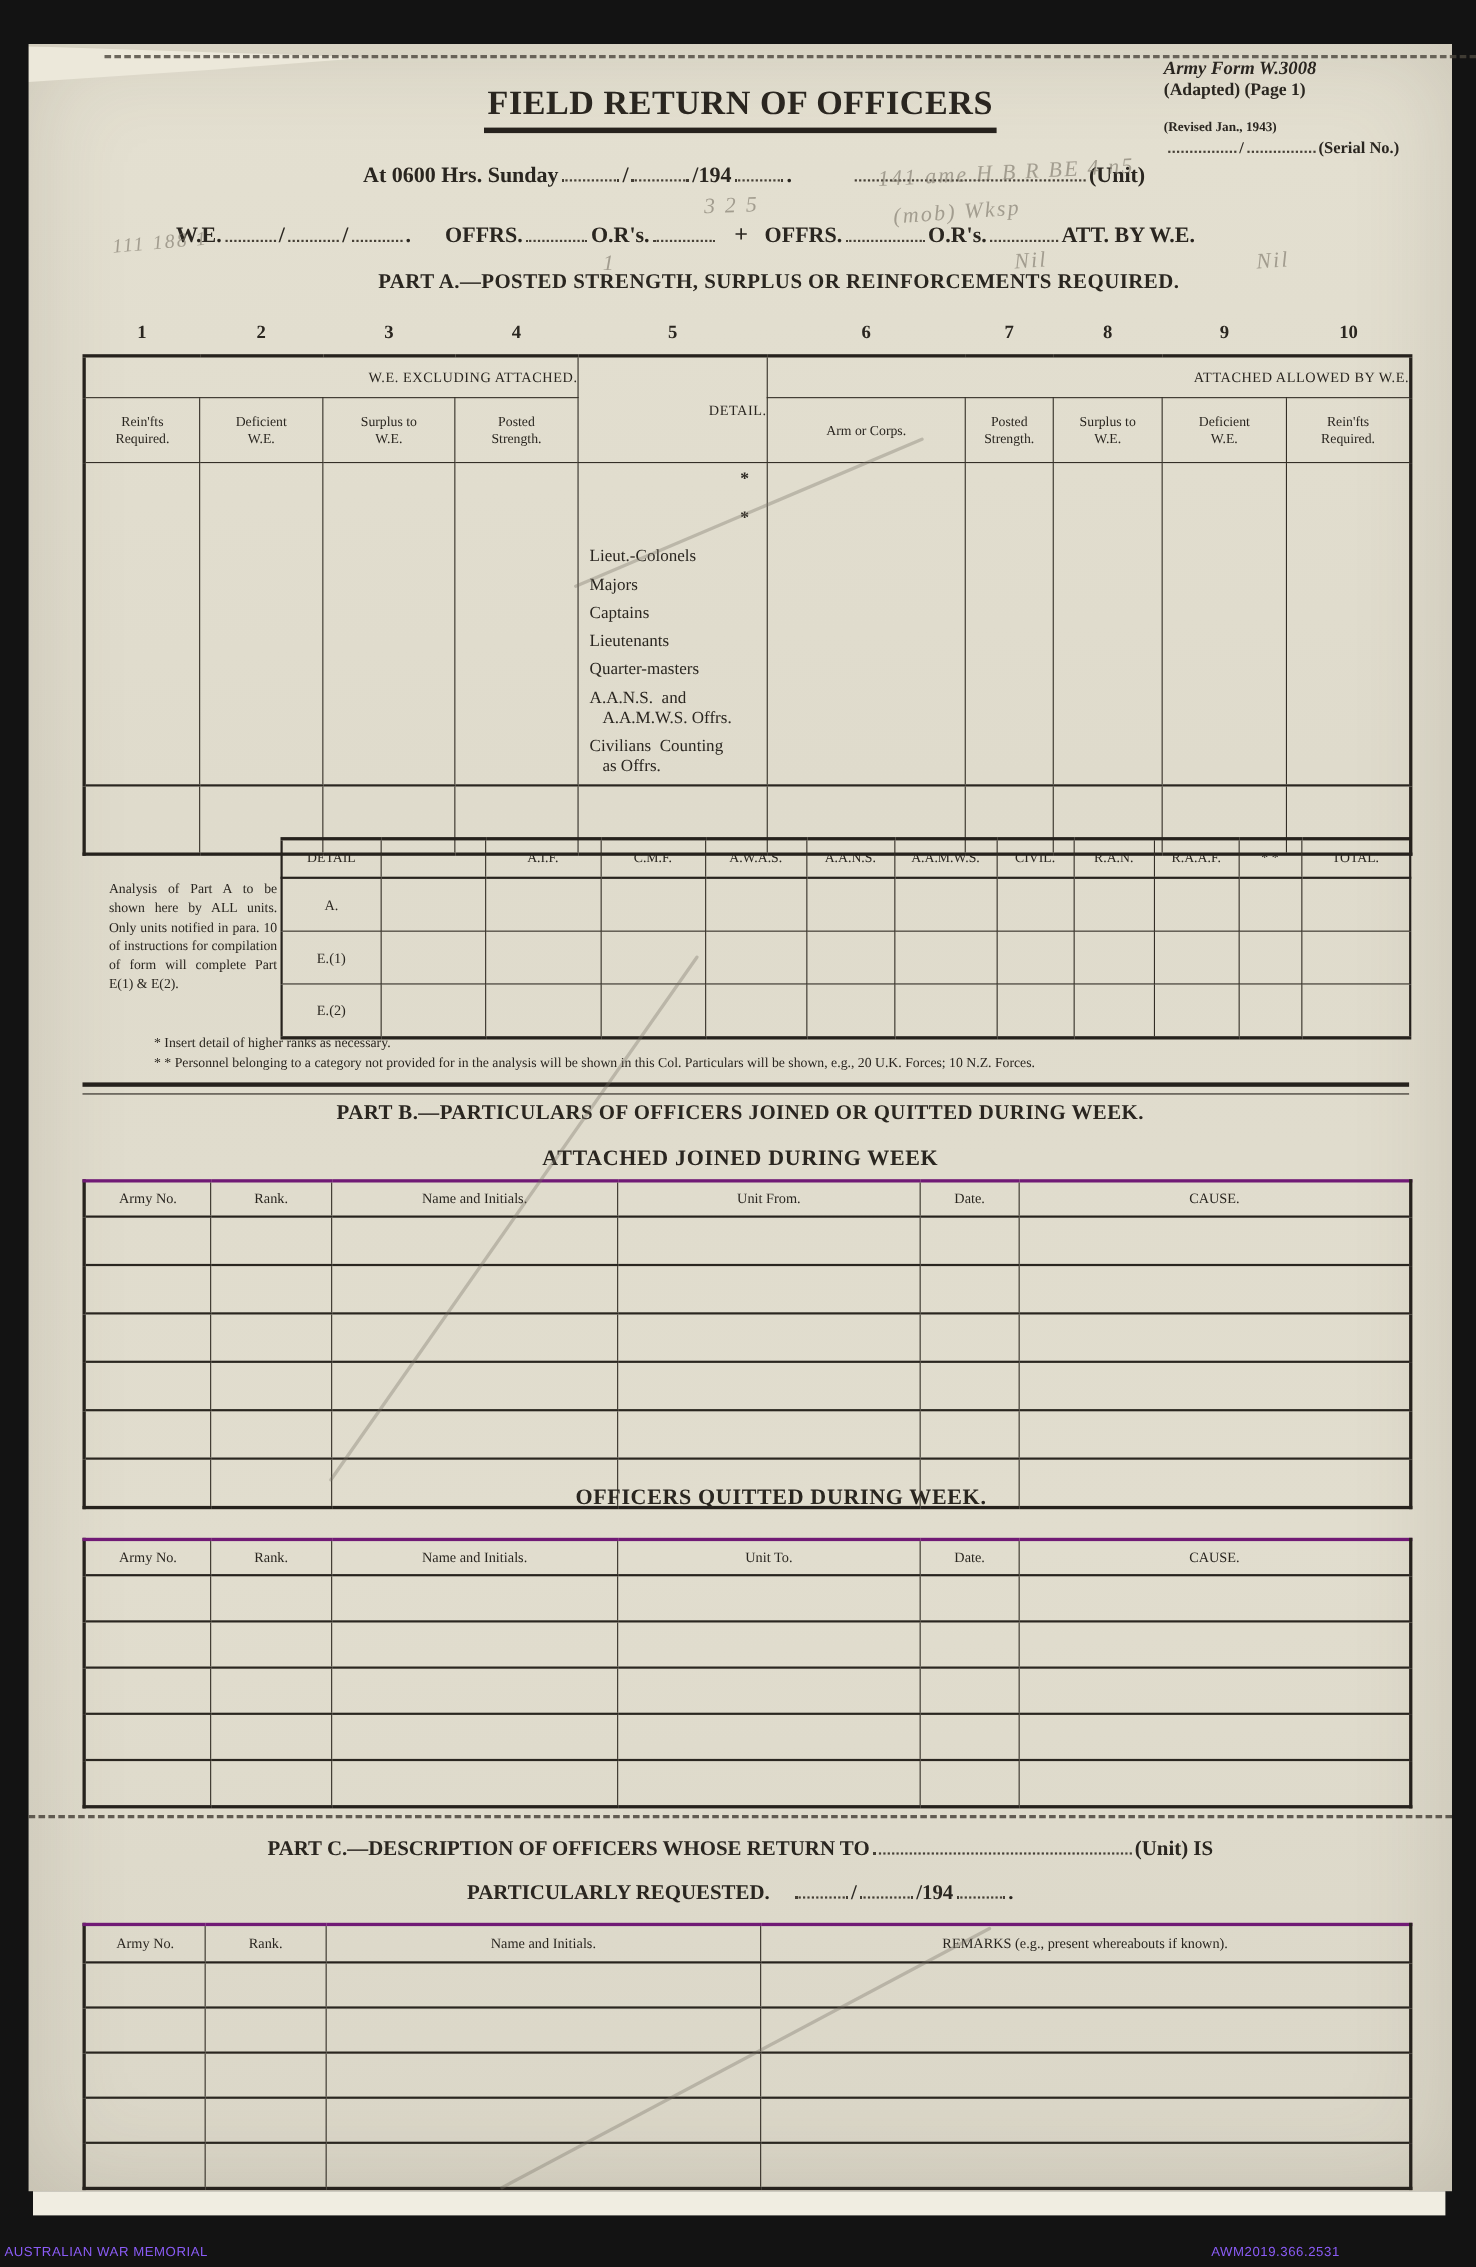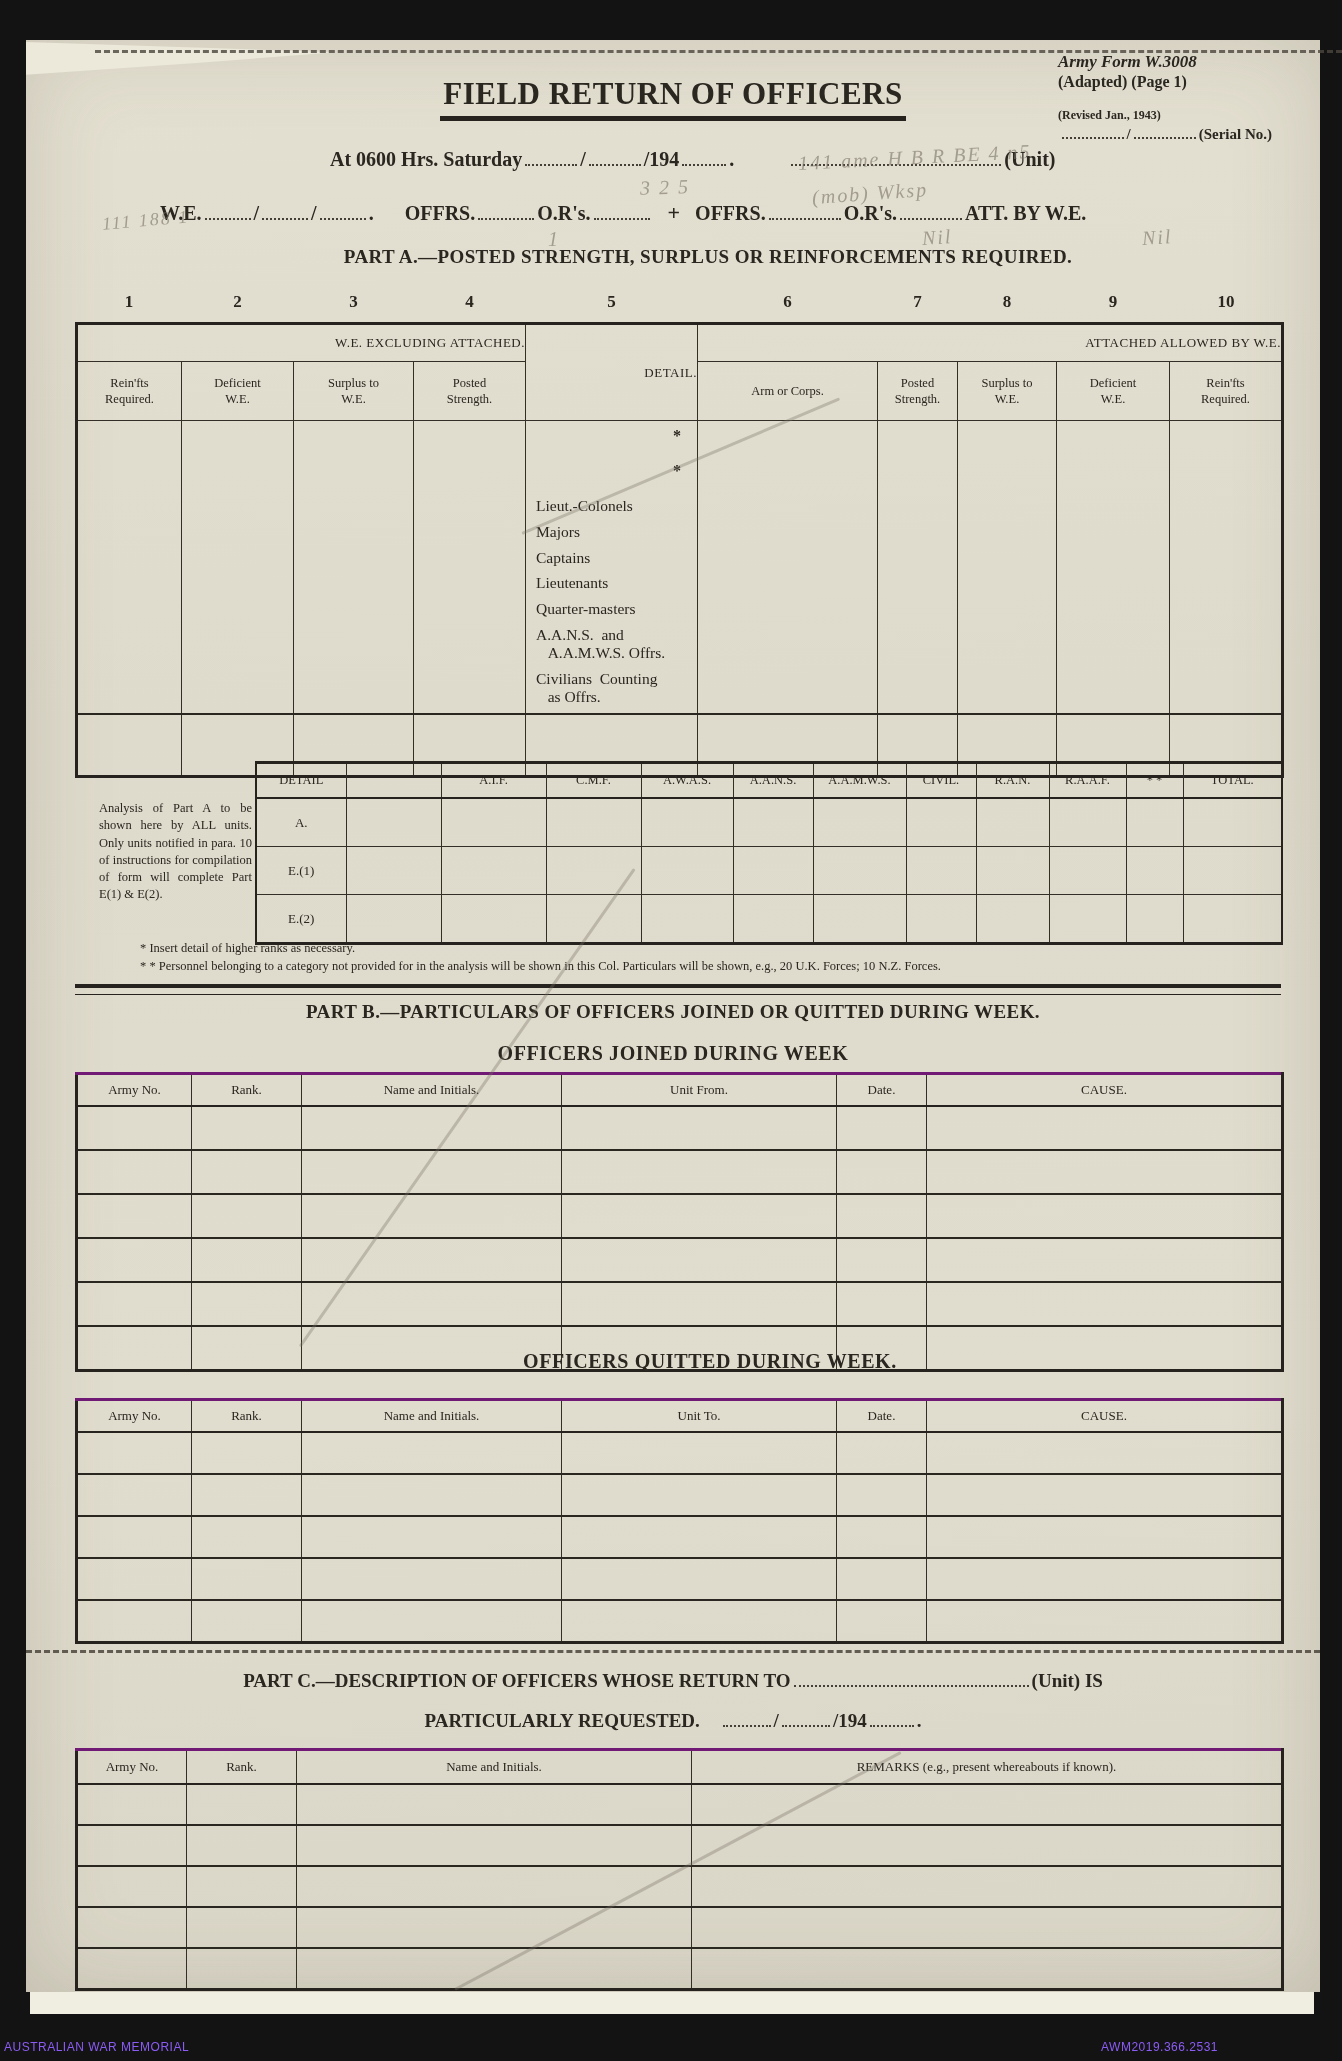--- a/index.html
+++ b/index.html
@@ -109,21 +109,21 @@
     <div class="l3">(Revised Jan., 1943)</div>
   </div>
   <div class="abs serialline">
     <span class="dots" style="width:62px"></span><span>/</span><span class="dots" style="width:62px"></span><span>(Serial No.)</span>
   </div>
 
   <div class="abs ctr title">FIELD RETURN OF OFFICERS</div>
   <div class="abs title-rule"></div>
 
   <div class="abs atline">
-    <span>At 0600 Hrs. Saturday</span><span class="dots" style="width:52px"></span><span>/</span><span class="dots" style="width:52px"></span><span>/194</span><span class="dots" style="width:44px"></span><span>.</span>
+    <span>At 0600 Hrs. Sunday</span><span class="dots" style="width:52px"></span><span>/</span><span class="dots" style="width:52px"></span><span>/194</span><span class="dots" style="width:44px"></span><span>.</span>
     <span class="dots" style="width:210px;margin-left:52px"></span><span>(Unit)</span>
   </div>
 
   <div class="abs weline">
     <span>W.E.</span><span class="dots" style="width:46px"></span><span>/</span><span class="dots" style="width:46px"></span><span>/</span><span class="dots" style="width:46px"></span><span>.</span>
     <span style="margin-left:26px">OFFRS.</span><span class="dots" style="width:56px"></span><span>O.R's.</span><span class="dots" style="width:56px"></span>
     <span style="margin:0 10px;font-size:22px">+</span>
     <span>OFFRS.</span><span class="dots" style="width:72px"></span><span>O.R's.</span><span class="dots" style="width:62px"></span><span>ATT. BY W.E.</span>
   </div>
 
@@ -292,21 +292,21 @@
           <td></td>
     </tr>
   </tbody>
     </table>
 
   <div class="abs fnote" style="top:941px">* Insert detail of higher ranks as necessary.</div>
   <div class="abs fnote" style="top:959px">* * Personnel belonging to a category not provided for in the analysis will be shown in this Col.  Particulars will be shown, e.g., 20 U.K. Forces; 10 N.Z. Forces.</div>
   <div class="abs dbl-rule"></div>
 
   <div class="abs ctr partb-head">PART B.—PARTICULARS  OF  OFFICERS  JOINED  OR  QUITTED  DURING  WEEK.</div>
-  <div class="abs ctr joined-title">OFFICERS JOINED DURING WEEK</div>
+  <div class="abs ctr joined-title">ATTACHED JOINED DURING WEEK</div>
   <table class="abs pb">
     <colgroup>
       <col style="width:115px">
         <col style="width:110px">
         <col style="width:260px">
       <col style="width:275px">
         <col style="width:90px">
         <col style="width:356px">
     </colgroup>
     <tbody>

